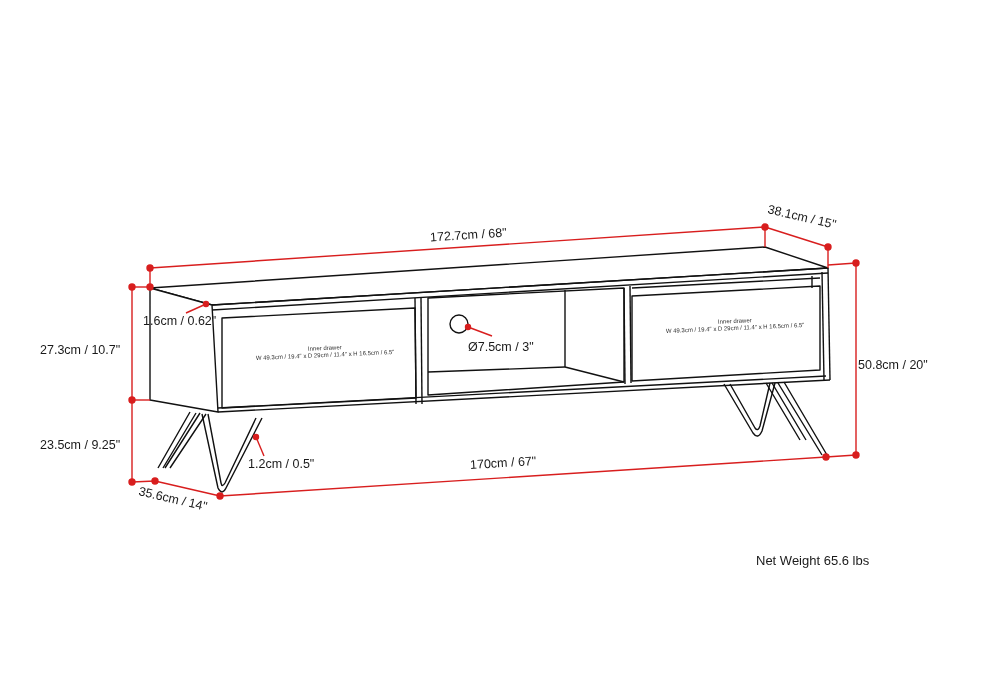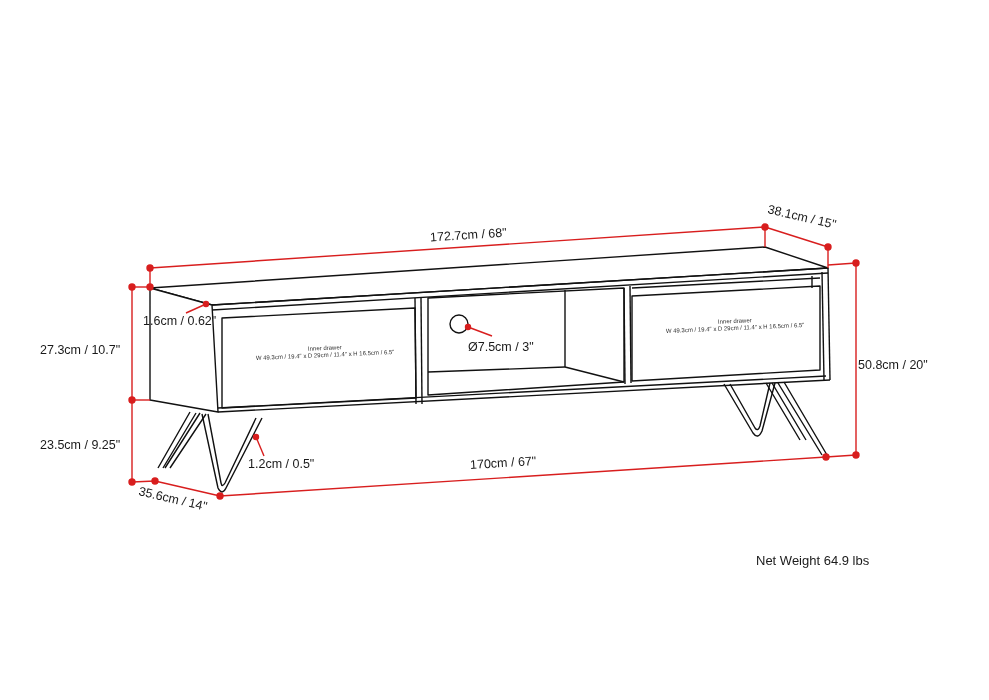--- a/index.html
+++ b/index.html
@@ -116,13 +116,13 @@
 
 <div class="lbl small" style="left:230px;top:345px;width:190px;transform:rotate(-2.5deg);">
   <div>Inner drawer</div>
   <div>W 49.3cm / 19.4" x D 29cm / 11.4" x H 16.5cm / 6.5"</div>
 </div>
 <div class="lbl small" style="left:640px;top:318px;width:190px;transform:rotate(-2.5deg);">
   <div>Inner drawer</div>
   <div>W 49.3cm / 19.4" x D 29cm / 11.4" x H 16.5cm / 6.5"</div>
 </div>
 
-<div class="lbl weight" style="left:756px;top:553px;">Net Weight 64.9 lbs</div>
+<div class="lbl weight" style="left:756px;top:553px;">Net Weight 65.6 lbs</div>
 
 </body></html>

